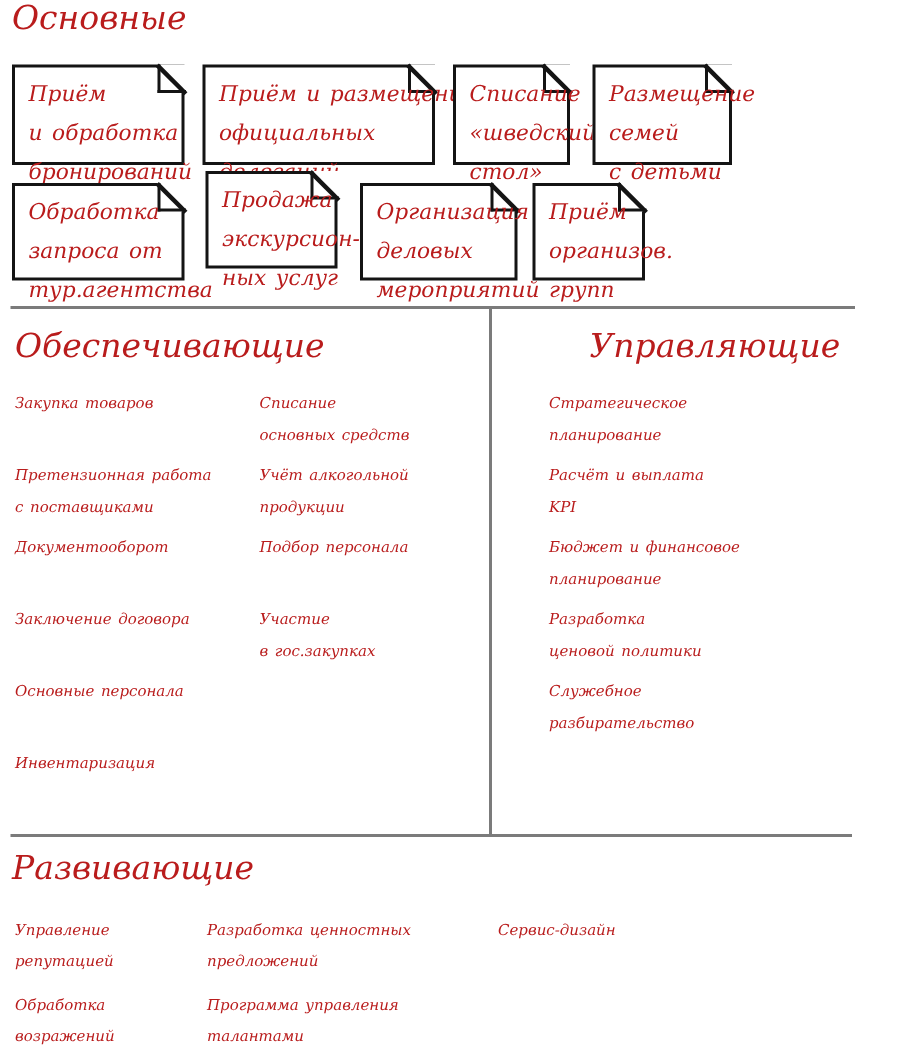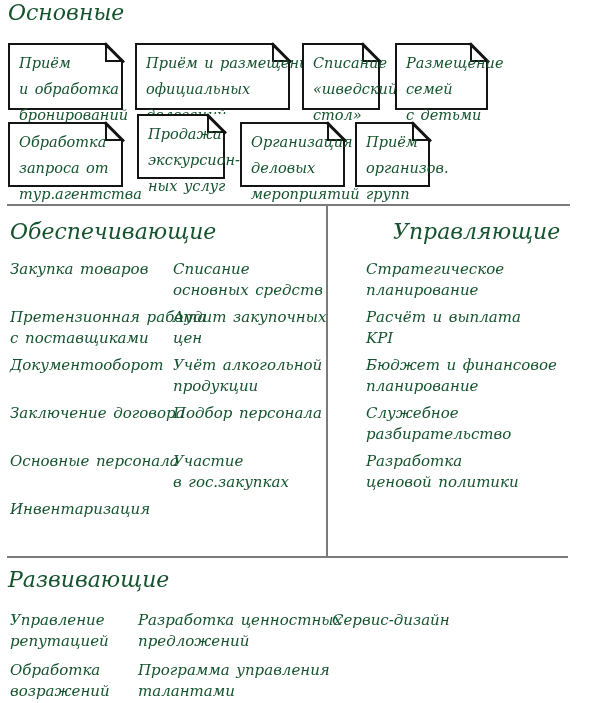--- a/index.html
+++ b/index.html
@@ -3,21 +3,21 @@
 <meta charset="utf-8">
 <style>
   html, body { margin: 0; padding: 0; background: #ffffff; }
   .page {
     position: relative;
     width: 596px;
     height: 703px;
     background: #ffffff;
     font-family: "DejaVu Serif", "Liberation Serif", serif;
     font-style: italic;
-    color: #14532d;
+    color: #b91c1c;
     overflow: hidden;
   }
   .sec-title {
     position: absolute;
     font-size: 22px;
     line-height: 28px;
     white-space: pre;
     word-spacing: 0.12em;
   }
   
@@ -63,21 +63,21 @@
     transform-origin: 0 50%;
     transform: rotate(45deg);
   }
   
   .hline { position: absolute; height: 2px; background: #7b7b7b; }
   .vline { position: absolute; width: 2px; background: #7b7b7b; }
   
   .col { position: absolute; }
   .item {
     height: 48px;
-    font-size: 15px;
+    font-size: 10px;
     line-height: 21px;
     white-space: pre;
     word-spacing: 0.12em;
   }
   .item-d { height: 50px; }
 </style>
 </head>
 <body>
 
 <div class="page">
@@ -146,42 +146,40 @@
 с поставщиками</div>
     <div class="item">Документооборот</div>
     <div class="item">Заключение договора</div>
     <div class="item">Основные персонала</div>
     <div class="item">Инвентаризация</div>
   </div>
 
   <div class="col" style="left:173px; top:259px;">
     <div class="item">Списание
 основных средств</div>
-    <div class="item">Аудит закупочных
-цен</div>
     <div class="item">Учёт алкогольной
 продукции</div>
     <div class="item">Подбор персонала</div>
     <div class="item">Участие
 в гос.закупках</div>
   </div>
 
   <div class="sec-title" style="left:366px; top:218px;margin-left:27px;">Управляющие</div>
 
   <div class="col" style="left:366px; top:259px;">
     <div class="item">Стратегическое
 планирование</div>
     <div class="item">Расчёт и выплата
 KPI</div>
     <div class="item">Бюджет и финансовое
 планирование</div>
+    <div class="item">Разработка
+ценовой политики</div>
     <div class="item">Служебное
 разбирательство</div>
-    <div class="item">Разработка
-ценовой политики</div>
   </div>
 
   <div class="sec-title" style="left:8px; top:566px;">Развивающие</div>
 
   <div class="col" style="left:10px; top:610px;">
     <div class="item item-d">Управление
 репутацией</div>
     <div class="item item-d">Обработка
 возражений</div>
   </div>

